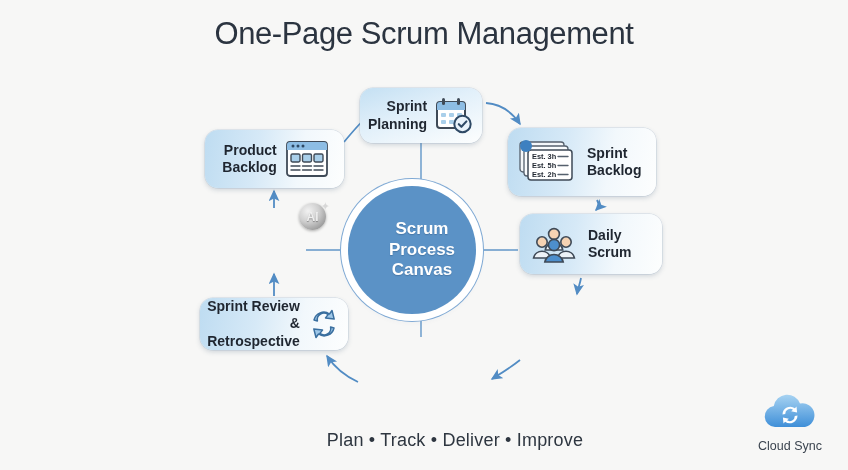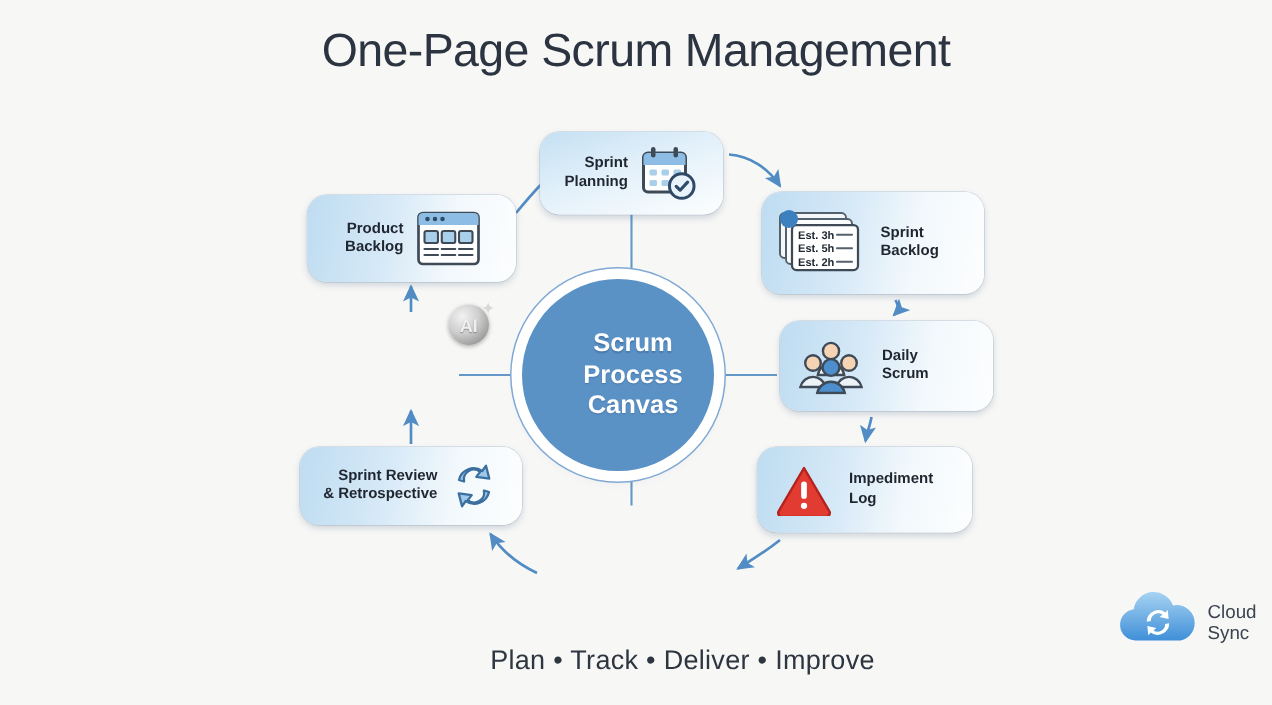--- a/index.html
+++ b/index.html
@@ -40,21 +40,21 @@
   
   .node{
     position:absolute;z-index:5;
     border-radius:13px;
     background:linear-gradient(100deg,#bedcf1 0%,#d6e9f7 38%,#f2f8fc 68%,#fdfefe 100%);
     box-shadow:0 2px 5px rgba(60,85,115,.22), 0 0 0 .5px rgba(140,170,200,.35);
     display:flex;align-items:center;
     box-sizing:border-box;
   }
   .node .lbl{
-    font-size:10px;font-weight:bold;color:#1f2630;line-height:1.25;
+    font-size:14px;font-weight:bold;color:#1f2630;line-height:1.25;
     white-space:pre-line;
   }
   .ico{flex:none;display:flex;align-items:center;justify-content:center;}
 
   
   #n-sprint-planning{left:360px;top:88px;width:122px;height:55px;
      padding:0 10px;justify-content:center;gap:7px;
      background:linear-gradient(160deg,#c4e0f3 0%,#e2f0fa 45%,#fdfefe 100%);}
   #n-sprint-planning .lbl{text-align:right;}
 
@@ -101,21 +101,21 @@
 
   
   #tagline{
     position:absolute;left:0;top:430px;width:848px;text-align:center;
     font-size:18px;font-weight:normal;color:#2e3640;letter-spacing:.2px;padding-left:31px;
   }
 
   
   #cloud-sync{
     position:absolute;left:741px;top:391px;width:98px;
-    display:flex;align-items:center;gap:2px;
+    display:flex;flex-direction:column;align-items:center;gap:2px;
   }
   #cloud-sync .cs-label{font-size:12.5px;color:#3b444f;}
 </style>
 </head>
 <body>
 
 <div id="stage">
 
   <div id="title">One-Page Scrum Management</div>
 
@@ -207,31 +207,20 @@
           <path d="M13.2 25 a8.9 8.9 0 0 1 17.6 0 z" fill="#edf2f7"></path>
           <circle cx="22" cy="20" r="5.6" fill="#4d8fcd"></circle>
           <path d="M12.8 37 a9.4 9.4 0 0 1 18.4 0 z" fill="#4d8fcd"></path>
         </g>
       </svg>
     </div>
     <div class="lbl">Daily
 Scrum</div>
   </div>
 
-  <div class="node" id="n-impediment">
-    <div class="ico">
-      <svg width="38" height="34" viewBox="0 0 38 34">
-        <path d="M19 2 L36 31 a2.6 2.6 0 0 1 -2.3 3.6 H4.3 A2.6 2.6 0 0 1 2 31 z" fill="#e23b32" stroke="#b3221c" stroke-width="1.6" stroke-linejoin="round"></path>
-        <rect x="17.1" y="11" width="3.8" height="11.5" rx="1.9" fill="#ffffff"></rect>
-        <circle cx="19" cy="27.2" r="2.1" fill="#ffffff"></circle>
-      </svg>
-    </div>
-    <div class="lbl">Impediment
-Log</div>
-  </div>
 
 
   <div class="node" id="n-sprint-review">
     <div class="lbl">Sprint Review
 &amp; Retrospective</div>
     <div class="ico">
       <svg width="34" height="32" viewBox="0 0 34 32">
         <g fill="#9ec7e8" stroke="#3a6f9f" stroke-width="1.5" stroke-linejoin="round">
           <path d="M7 12 a10 10 0 0 1 15.5 -6 l2.5 -3.5 l2.2 8.6 l-8.7 -1.2 l2.6 -3.3 A6.6 6.6 0 0 0 10.4 13 z"></path>
           <path d="M27 20 a10 10 0 0 1 -15.5 6 l-2.5 3.5 l-2.2 -8.6 l8.7 1.2 l-2.6 3.3 A6.6 6.6 0 0 0 23.6 19 z"></path>

